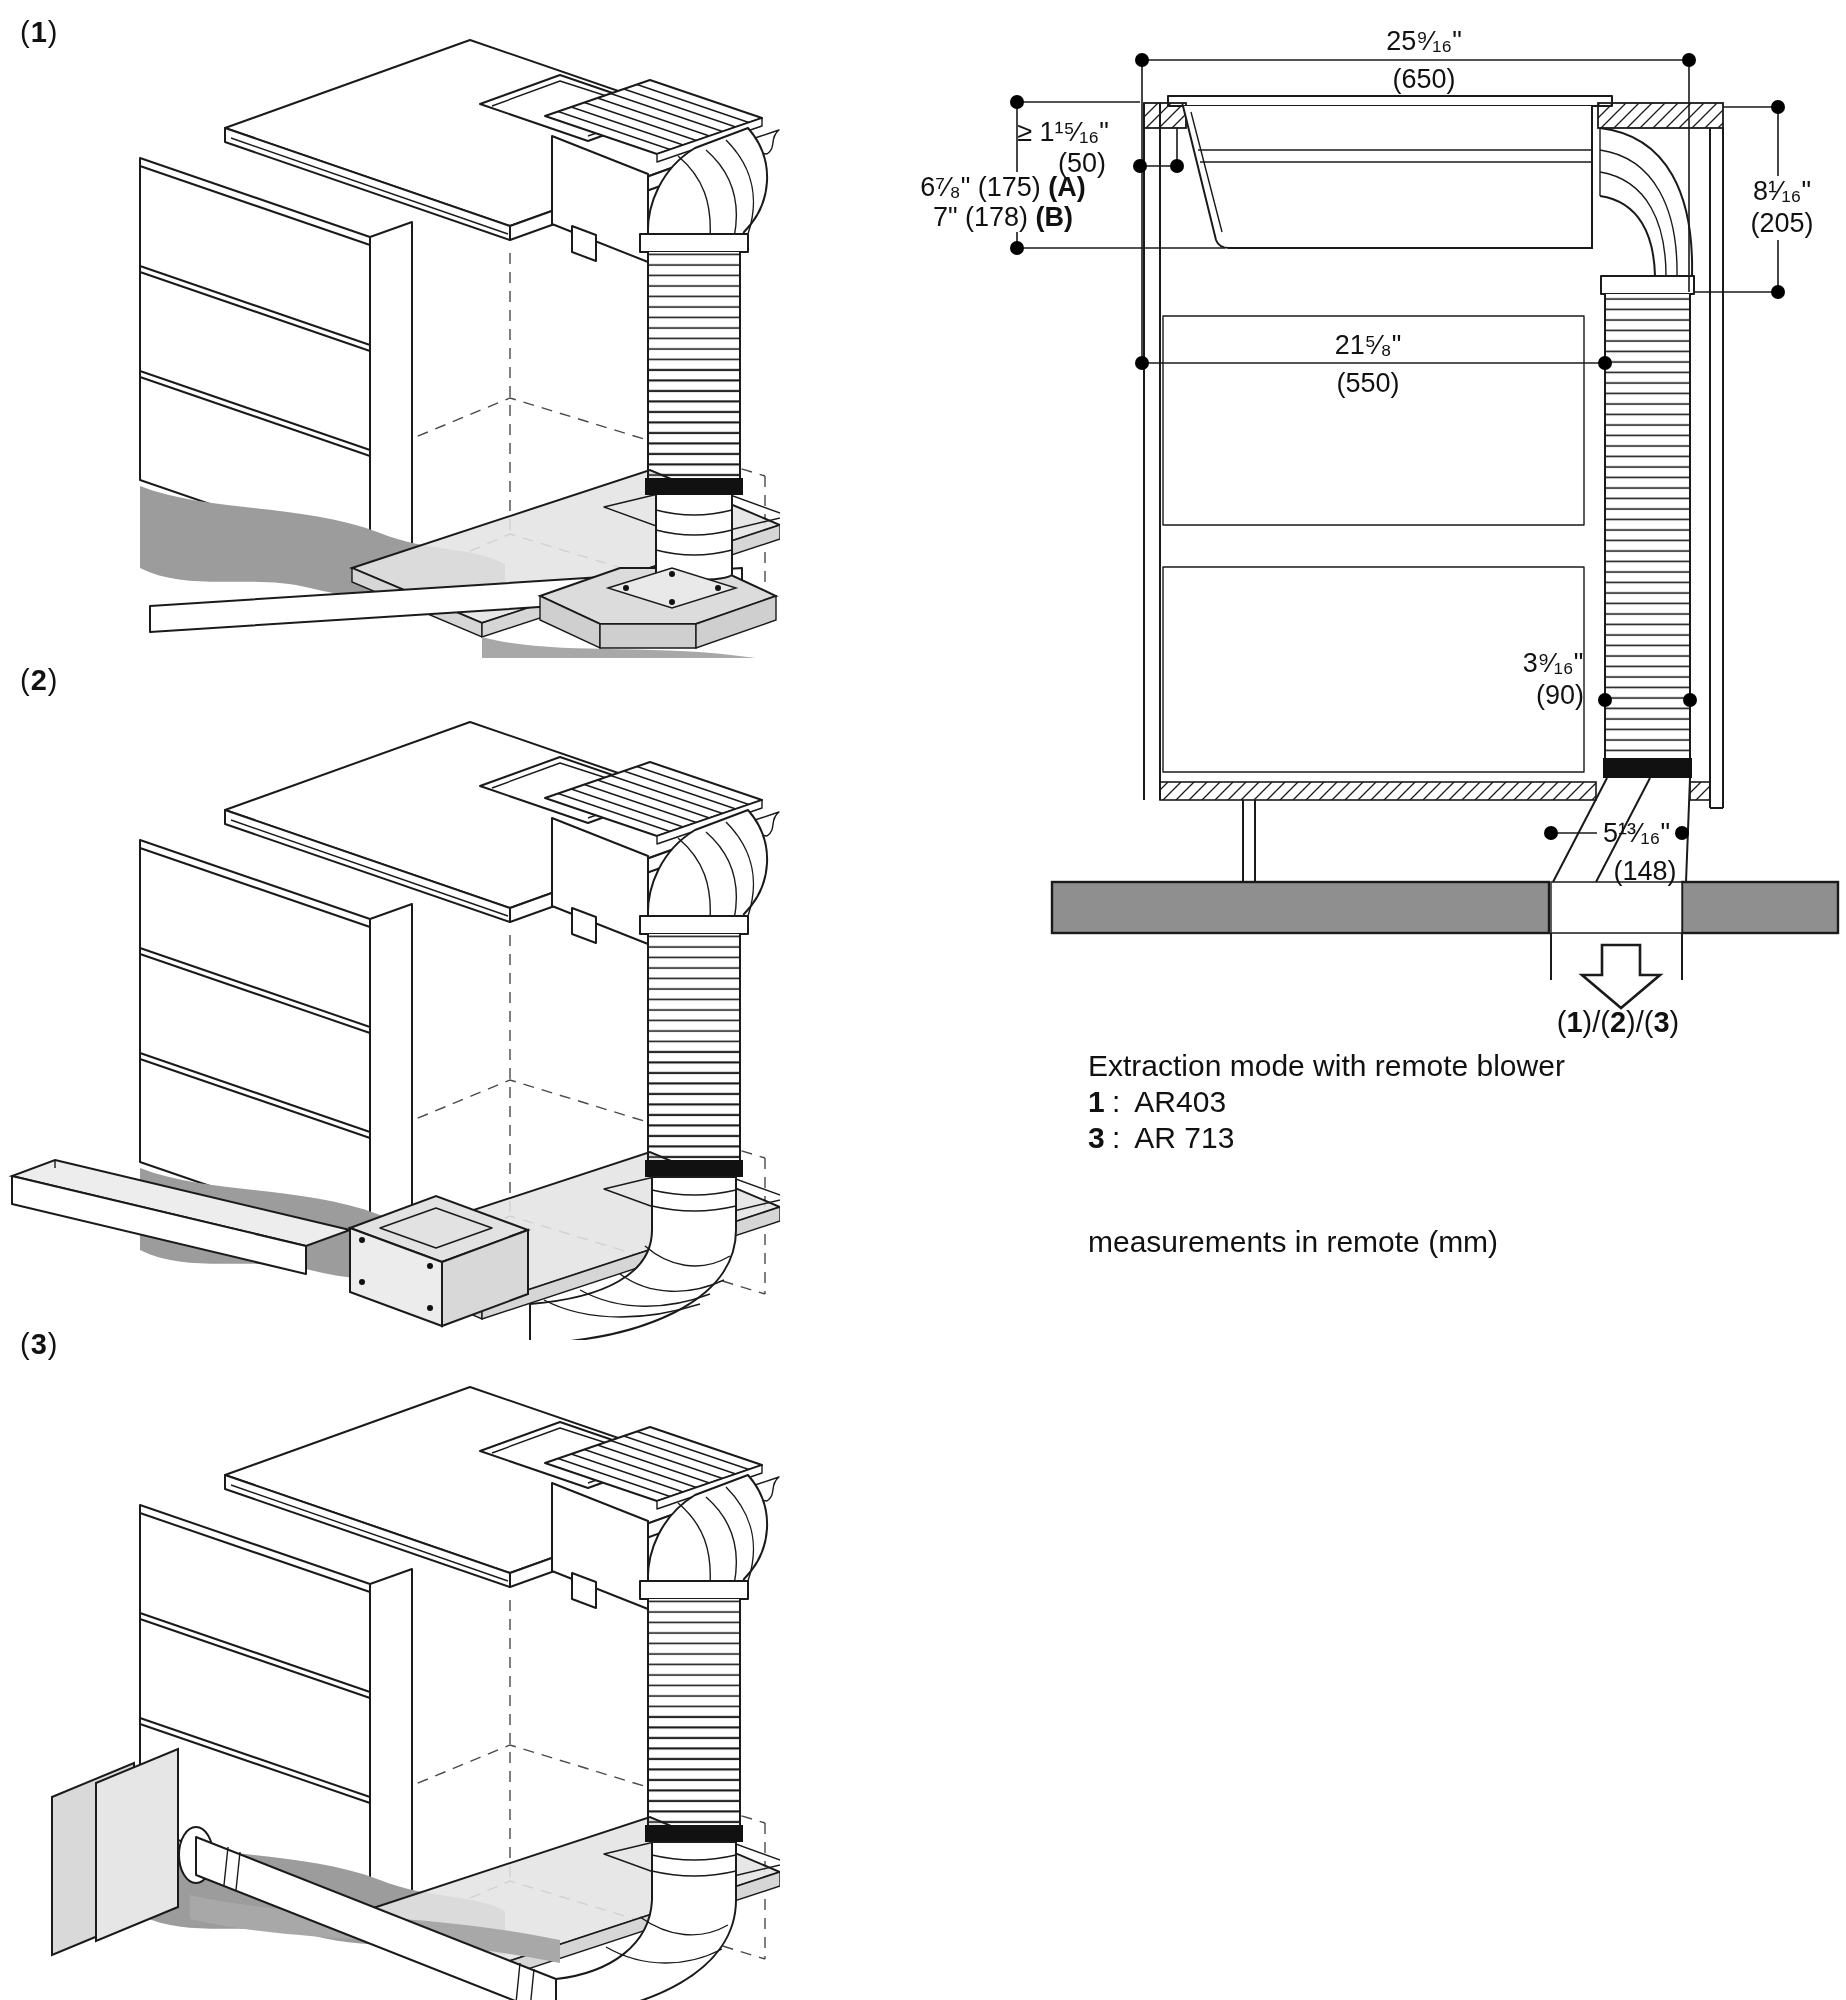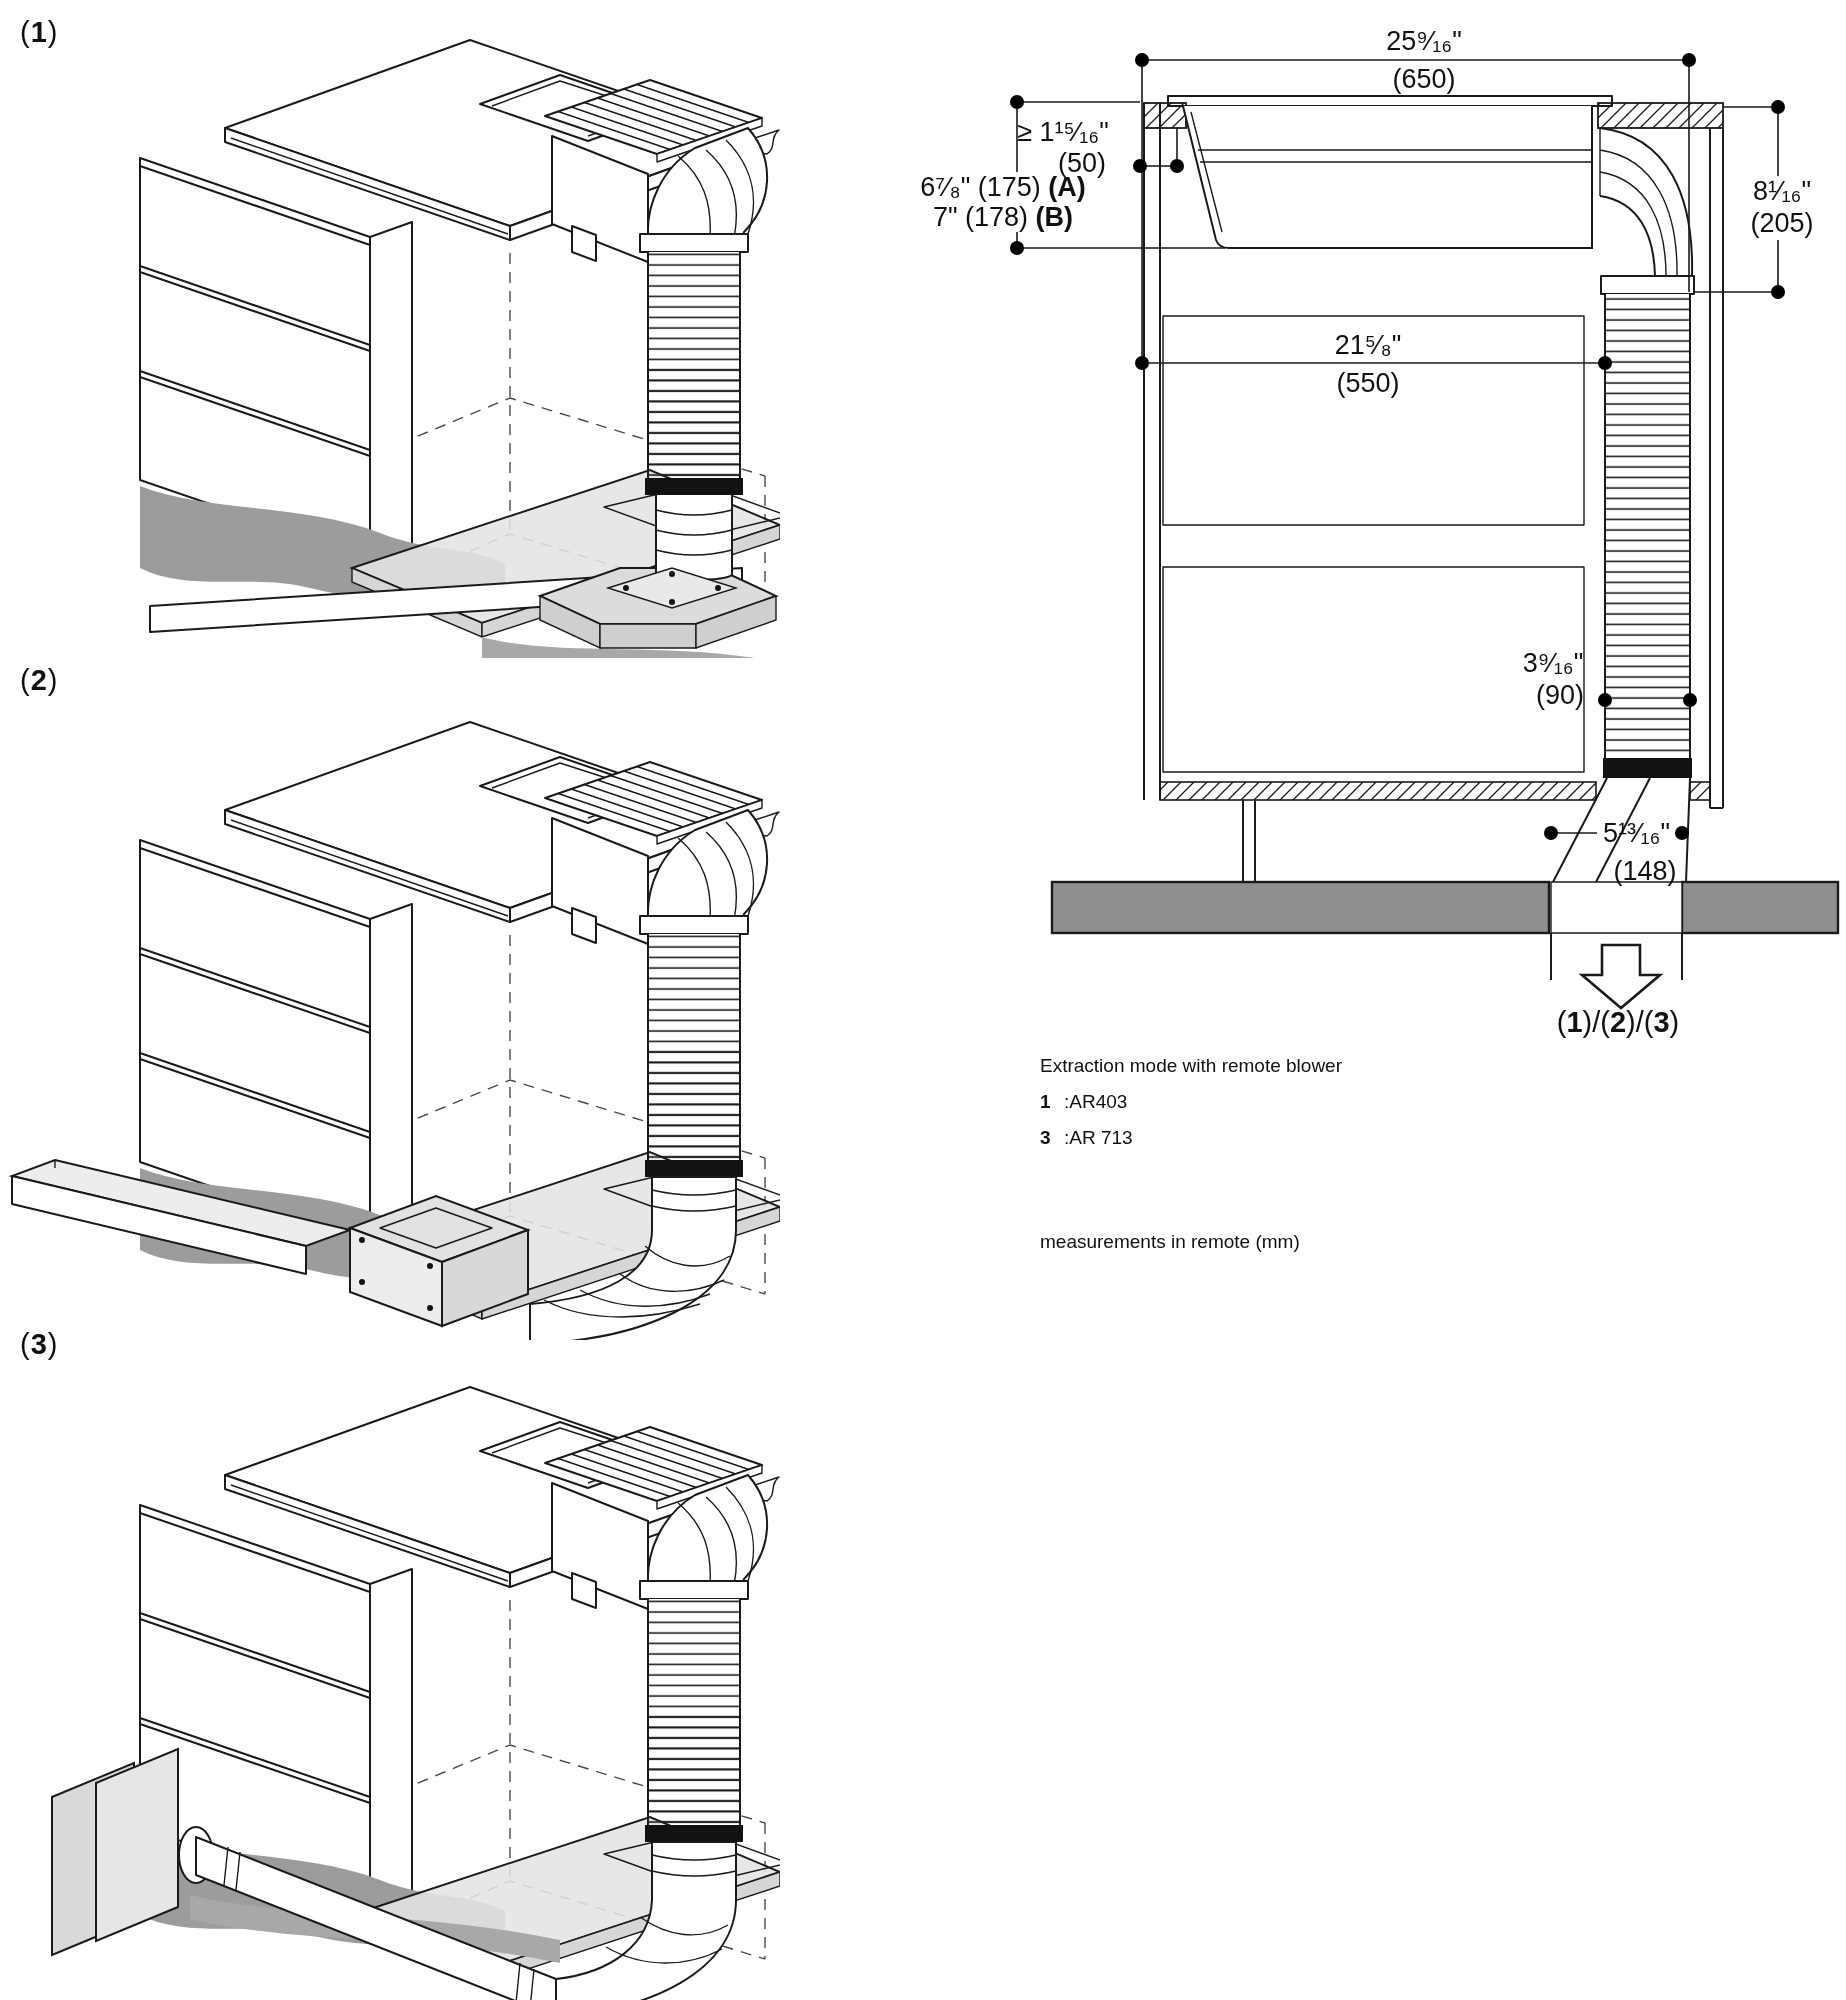--- a/index.html
+++ b/index.html
@@ -9,25 +9,25 @@
   .fig-num{font-weight:bold;}
   svg{position:absolute;}
   svg text{font-family:"Liberation Sans",sans-serif;font-size:27px;fill:#111;}
   svg .btag{font-weight:bold;}
   .stroke{fill:none;stroke:#1a1a1a;stroke-width:2;stroke-linejoin:round;}
   .thin{fill:none;stroke:#1a1a1a;stroke-width:1.4;stroke-linejoin:round;}
   .wfill{fill:#fff;stroke:#1a1a1a;stroke-width:2;stroke-linejoin:round;}
   .wthin{fill:#fff;stroke:#1a1a1a;stroke-width:1.4;stroke-linejoin:round;}
   .dash{fill:none;stroke:#4a4a4a;stroke-width:1.4;stroke-dasharray:11 8;}
   .dim{fill:none;stroke:#1a1a1a;stroke-width:1.6;}
-  #legend{position:absolute;left:1040px;top:1048px;font-size:19px;line-height:36px;white-space:nowrap;}
+  #legend{position:absolute;left:1088px;top:1048px;font-size:30px;line-height:36px;white-space:nowrap;}
   #legend .b{font-weight:bold;}
   #legend .gap{height:34px;}
   .lrow .key{display:inline-block;min-width:24px;}
-  .lrow .val{}
+  .lrow .val{margin-left:14px;}
 </style>
 </head>
 <body>
 
 <div id="page">
 
   <svg width="0" height="0" style="position:absolute" aria-hidden="true">
     <defs>
       <pattern id="hatch" patternUnits="userSpaceOnUse" width="13" height="13">
         <path d="M0,13 L13,0 M-6.5,6.5 L6.5,-6.5 M6.5,19.5 L19.5,6.5" stroke="#1a1a1a" stroke-width="1.3"></path>

